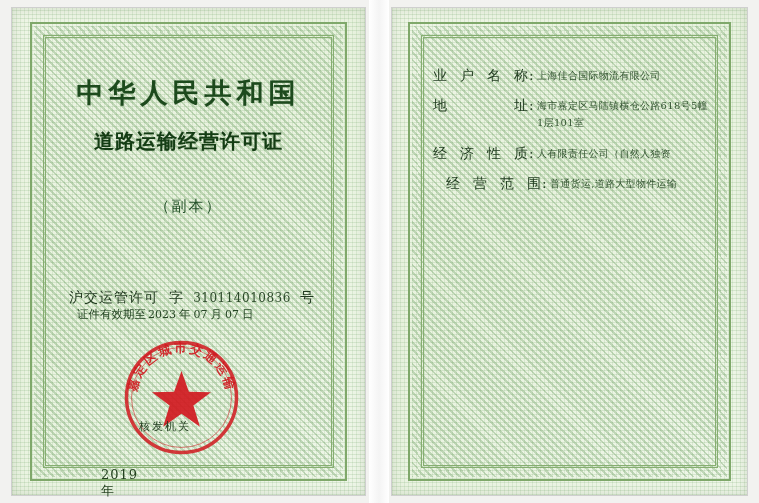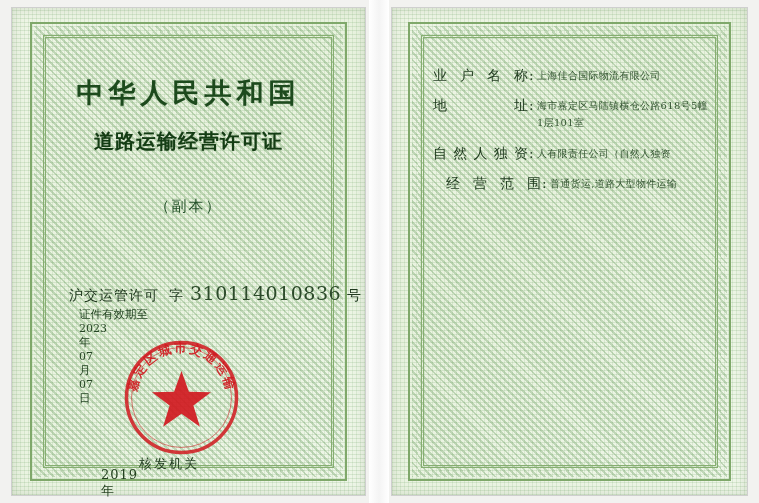--- a/index.html
+++ b/index.html
@@ -106,38 +106,38 @@
     display: flex;
     align-items: baseline;
     font-family: "DejaVu Serif", "Liberation Serif", serif;
     font-size: 14px;
     color: #20391f;
   }
   .permit-prefix { letter-spacing: 1px; white-space: nowrap; }
   .permit-zi { margin-left: 10px; letter-spacing: 1px; }
   .permit-no {
     flex: 1;
-    margin: 7px 6px;
-    font-size: 19px;
+    margin: 16px 6px;
+    text-align: center;
+    font-size: 12px;
     color: #2c4a2a;
     letter-spacing: 0.5px;
   }
   .permit-hao { letter-spacing: 1px; }
 
   .valid-row {
     position: absolute;
     left: 34px;
     top: 272px;
     width: 232px;
     display: flex;
     align-items: baseline;
     font-size: 11.5px;
     font-family: "DejaVu Serif", "Liberation Serif", serif;
     color: #254524;
-    flex-direction: column;
   }
   .valid-row .lbl { white-space: nowrap; }
   .valid-row .val { margin: 0 2px; font-size: 11px; }
   .valid-row .unit { margin: 0 1px; }
 
   .seal {
     position: absolute;
     left: 76px;
     top: 300px;
     width: 125px;
@@ -277,21 +277,21 @@
           <text font-family="'DejaVu Serif','Liberation Serif',serif" font-size="12.5" font-weight="bold" fill="#d0191f" opacity="0.9" letter-spacing="2.2">
             <textPath href="#sealTopArc" startOffset="50%" text-anchor="middle">上海市嘉定区城市交通运输管理处</textPath>
           </text>
           <g>
             <polygon fill="#d0191f" opacity="0.92" points="62.5,36 69.9,56.8 92,57.2 74.4,70.6 80.9,91.8 62.5,78.8 44.1,91.8 50.6,70.6 33,57.2 55.1,56.8">
             </polygon>
           </g>
         </svg>
       </div>
 
-      <div style="position:absolute; left:96px; top:420px; font-family:'DejaVu Serif','Liberation Serif',serif; font-size:13px; color:#1f3b1e; letter-spacing:2px;">核发机关</div>
+      <div style="position:absolute; left:96px; top:384px; font-family:'DejaVu Serif','Liberation Serif',serif; font-size:11px; color:#1f3b1e; letter-spacing:2px;">核发机关</div>
 
       <div class="issue-row">
         <span class="y">2019</span>
         <span>年</span>
         <span></span>
         <span>月</span>
         <span>9</span>
         <span>日</span>
       </div>
 
@@ -314,21 +314,21 @@
         <span class="value">上海佳合国际物流有限公司</span>
       </div>
 
       <div class="field" id="f-addr">
         <span class="label">地址</span>
         <span class="colon">:</span>
         <span class="value">海市嘉定区马陆镇横仓公路618号5幢1层101室</span>
       </div>
 
       <div class="field" id="f-econ">
-        <span class="label">自然人独资</span>
+        <span class="label">经济性质</span>
         <span class="colon">:</span>
         <span class="value">人有限责任公司（自然人独资</span>
       </div>
 
       <div class="field" id="f-scope">
         <span class="label">经营范围</span>
         <span class="colon">:</span>
         <span class="value">普通货运,道路大型物件运输</span>
       </div>
 

